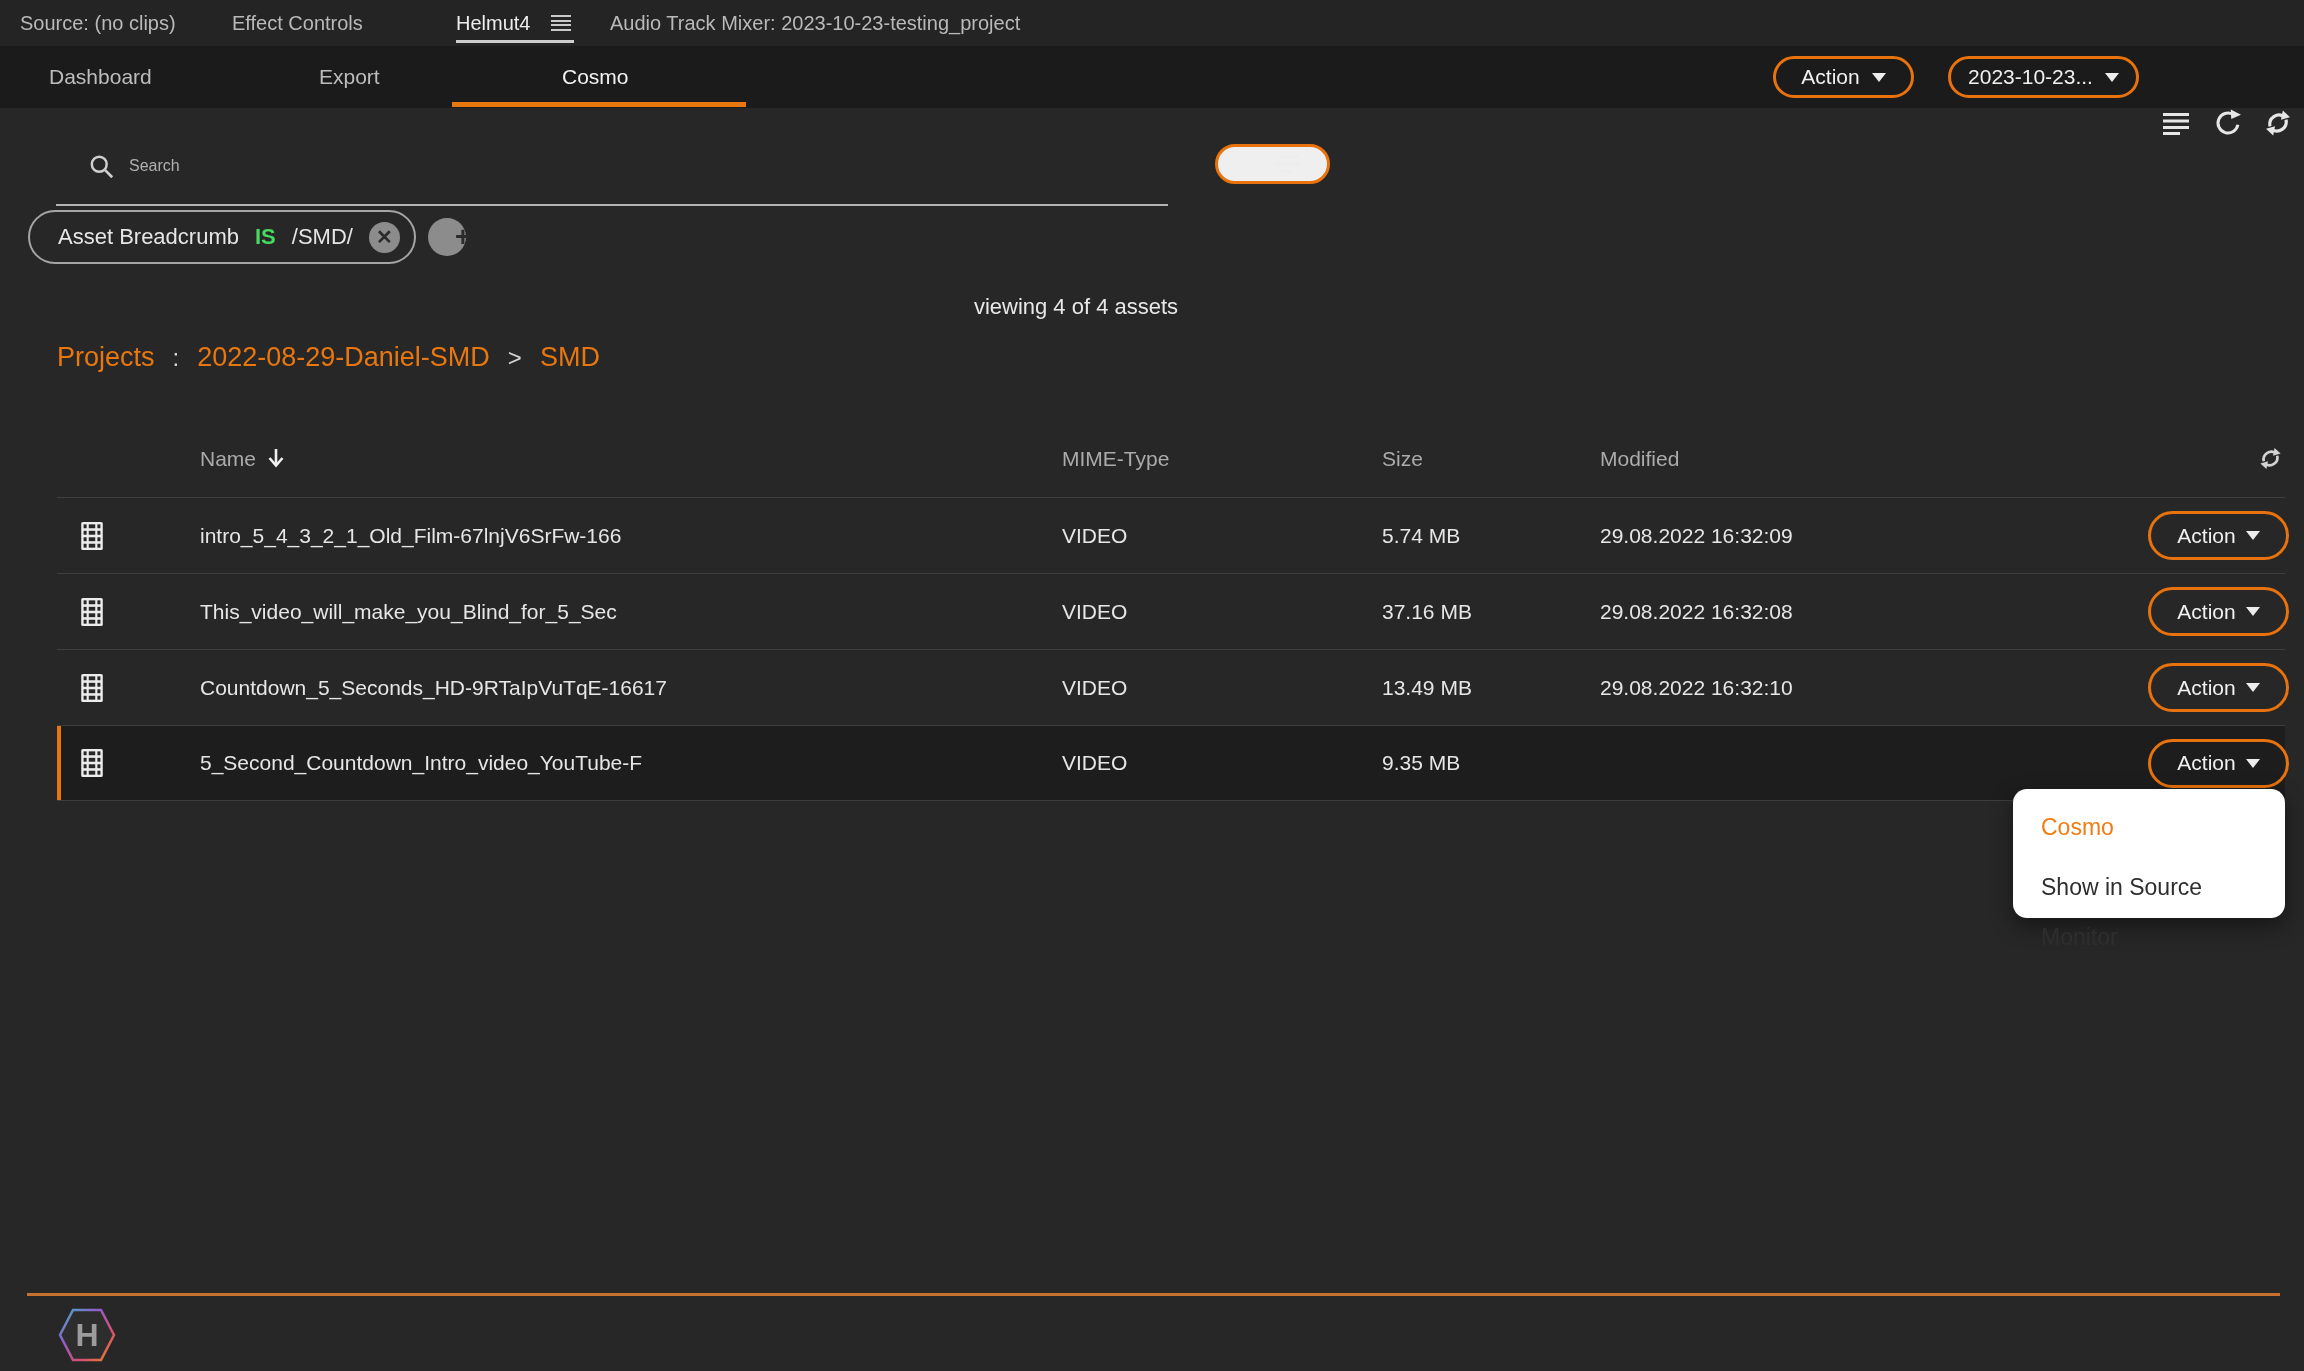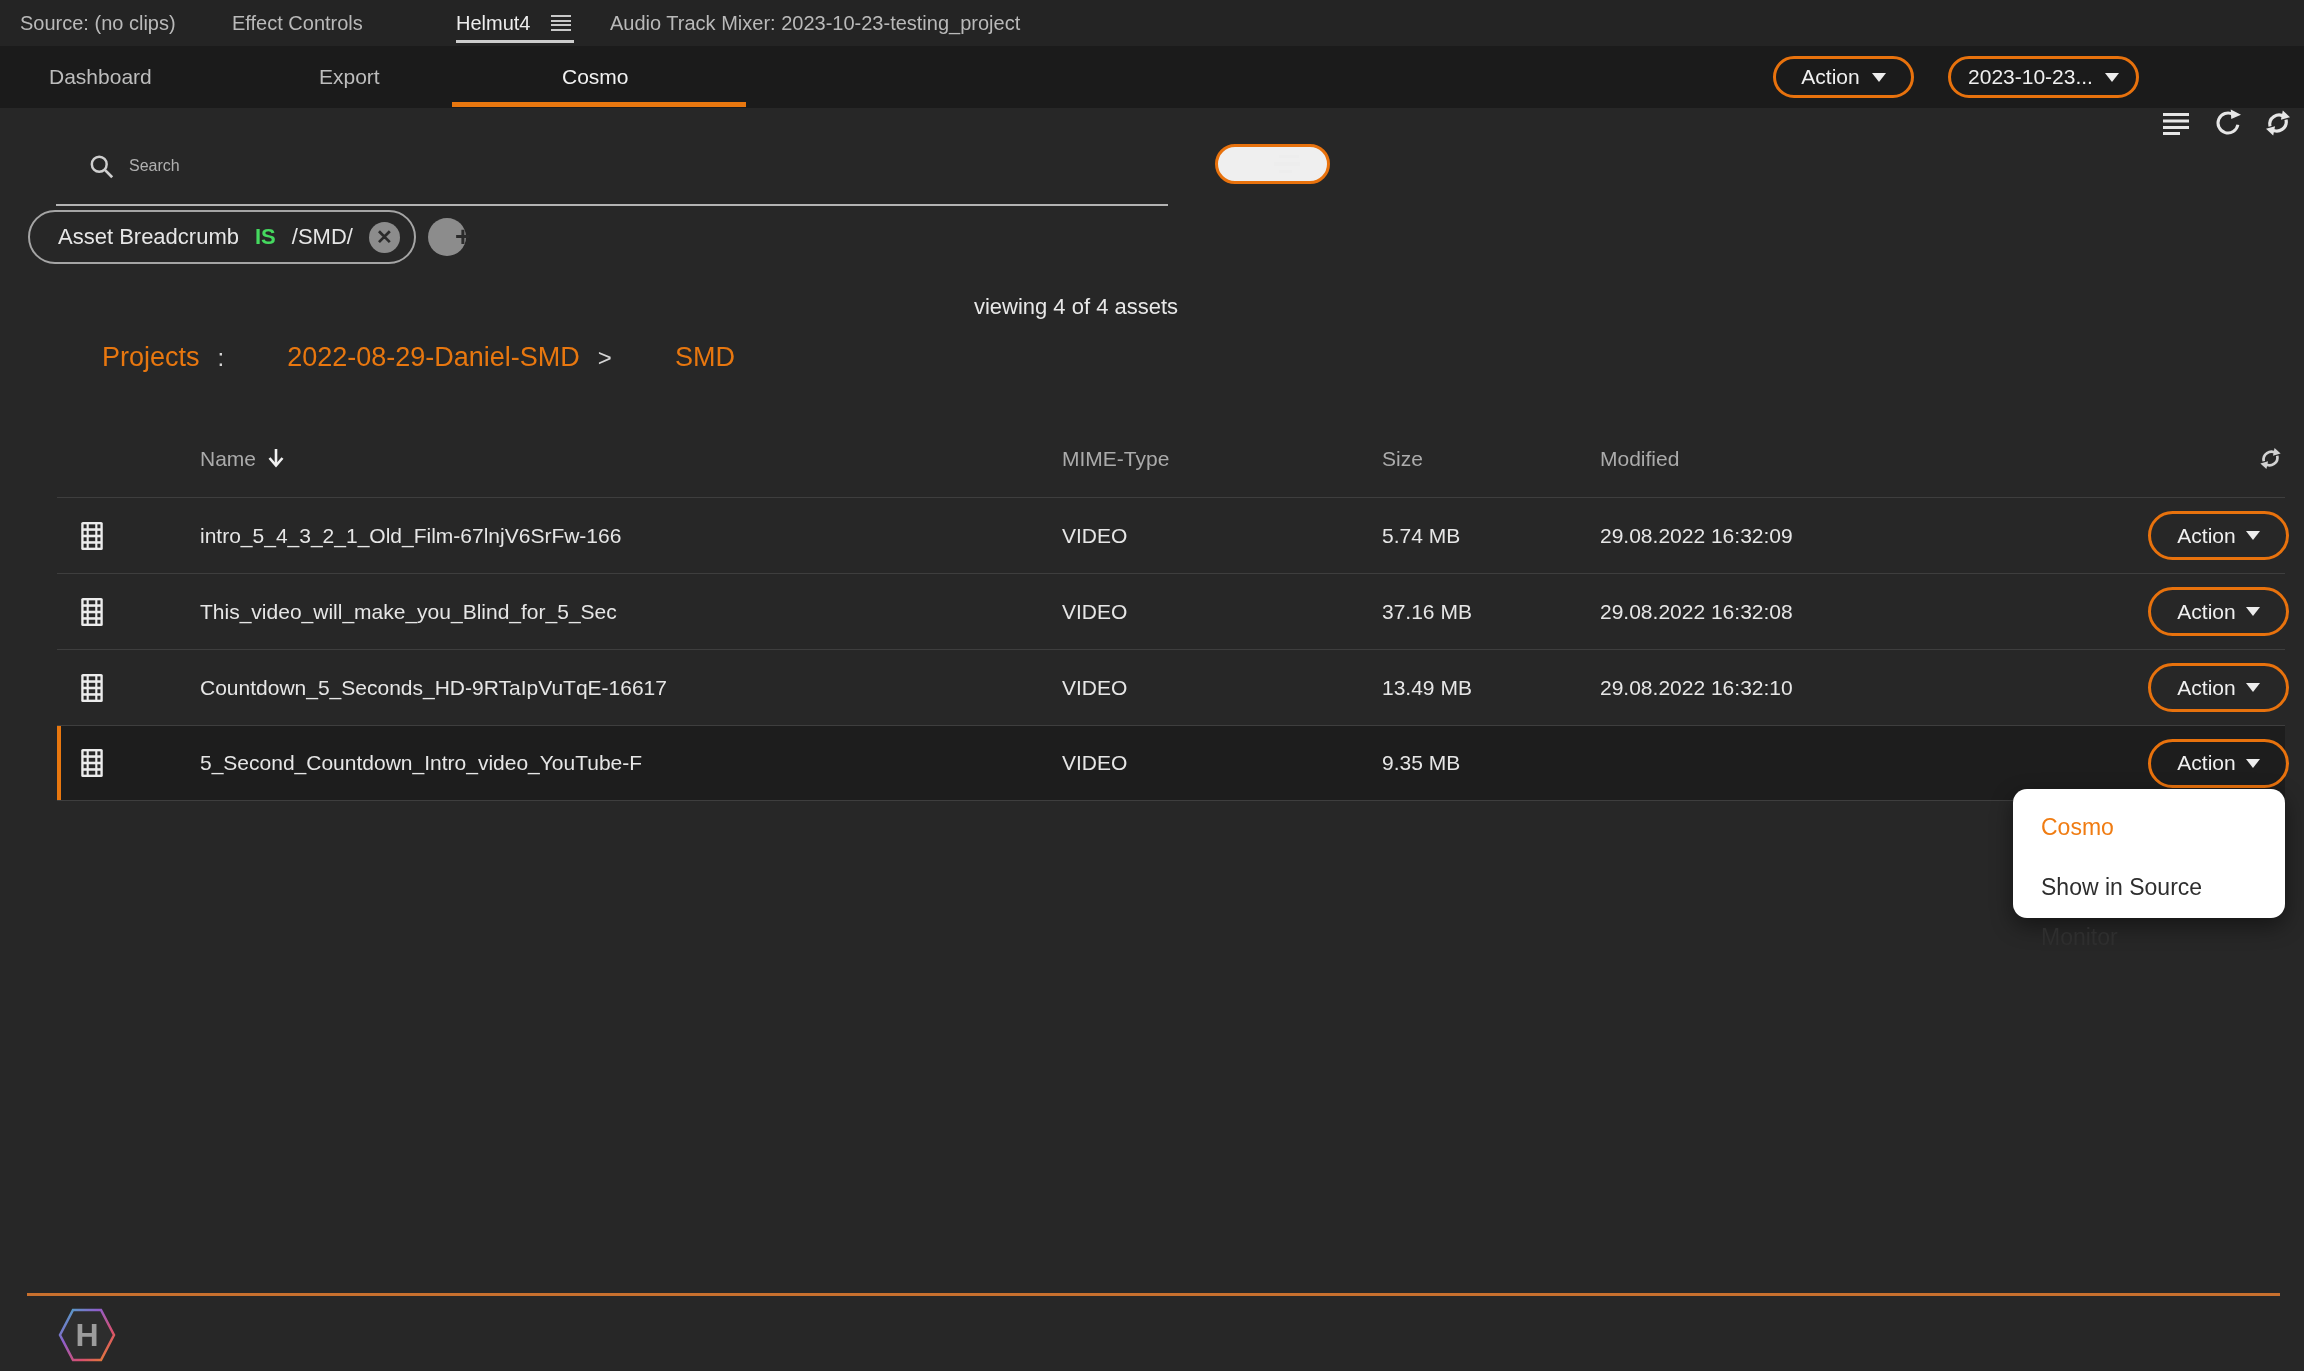--- a/index.html
+++ b/index.html
@@ -63,21 +63,21 @@
     width:31px; height:31px; border-radius:50%; background:#8c8c8c;
     display:flex; align-items:center; justify-content:center;
     color:#2b2b2b; font-size:20px; font-weight:bold; line-height:1;
   }
   .add-btn { left:428px; top:218px; width:38px; height:38px; font-size:27px; }
 
   .viewing { left:0; top:294px; width:2120px; text-align:center; font-size:22px; color:#e8e8e8; }
 
   
   .breadcrumb { left:25px; top:342px; display:flex; align-items:center; gap:18px; font-size:27px; }
-  .breadcrumb .link { color:#E8770F; cursor:default;margin-left:45px; }
+  .breadcrumb .link { color:#E8770F; cursor:default; }
   .breadcrumb .sep { color:#d5d5d5; font-size:24px; }
 
   
   .table { left:25px; top:420px; width:2260px; }
   .thead { position:relative; height:77px; font-size:21px; color:#ababab; }
   .trow { position:relative; height:76px; border-top:1px solid #3e3e3e; font-size:21px; color:#e6e6e6; }
   .trow:last-of-type { border-bottom:1px solid #3e3e3e; }
   .trow.selected { background:#1d1d1d; }
   .sel-bar { position:absolute; left:0; top:0; bottom:0; width:4px; background:#E8770F; }
   .cell { position:absolute; top:0; height:100%; display:flex; align-items:center; white-space:nowrap; }

